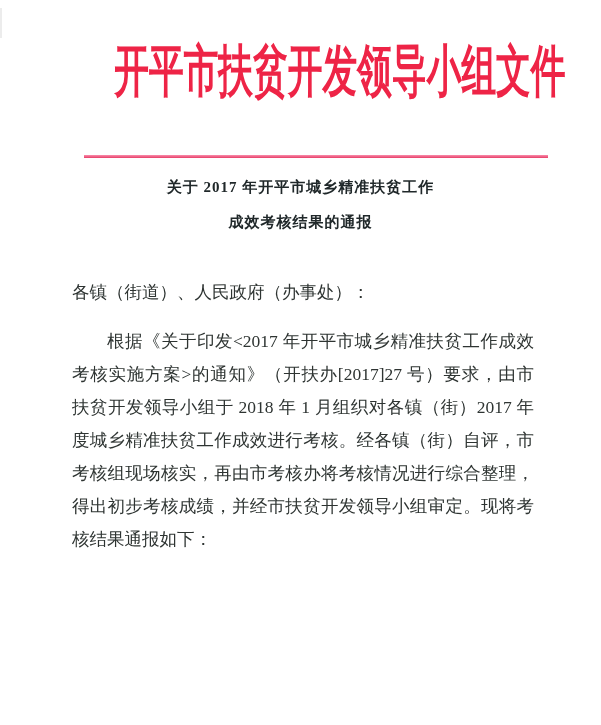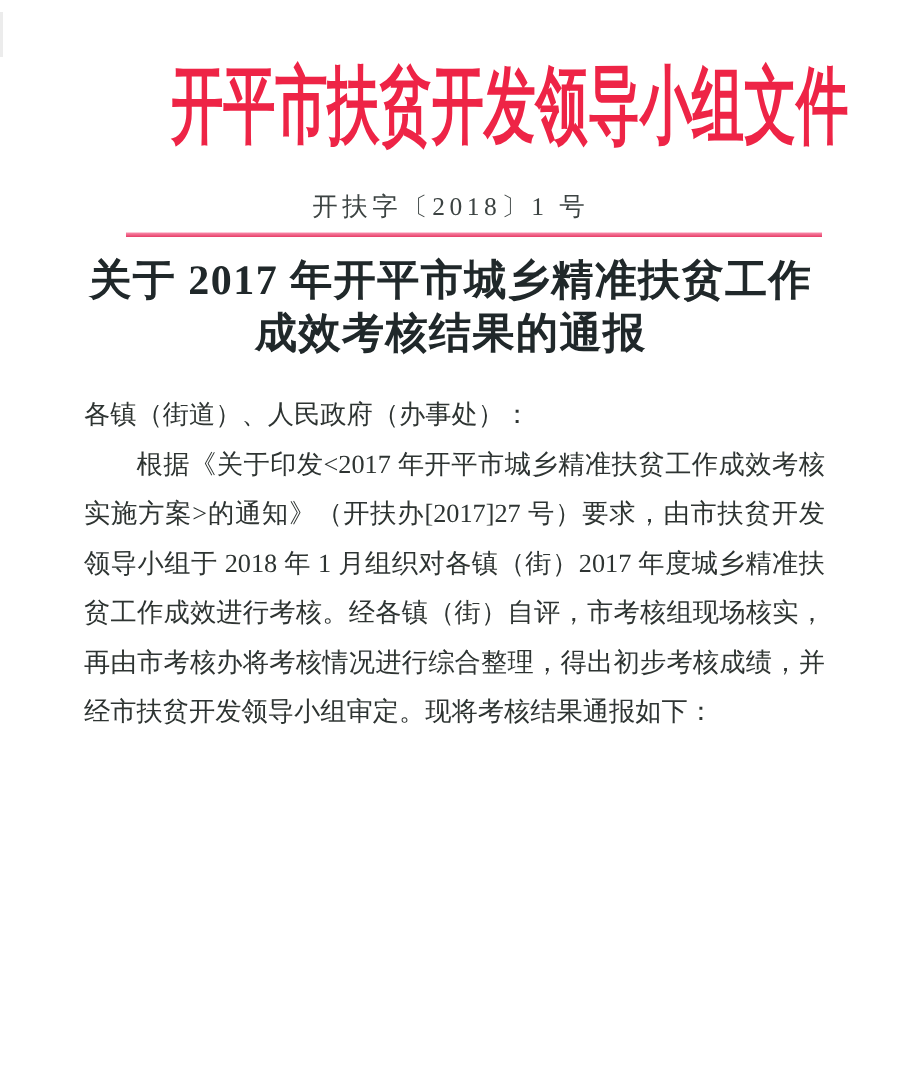--- a/index.html
+++ b/index.html
@@ -54,38 +54,38 @@
     height: 3px;
     background: linear-gradient(to bottom, #f98eac, #e73d67);
   }
   .doc-title {
     position: absolute;
     top: 170px;
     left: 0;
     width: 100%;
     margin: 0;
     text-align: center;
-    font-size: 28px;
+    font-size: 15px;
     font-weight: bold;
     letter-spacing: 1px;
     line-height: 35px;
     color: #20282a;
   }
   .doc-title span { display: block; }
   .body-text {
     position: absolute;
     top: 260px;
     left: 56px;
     width: 494px;
     font-size: 17.5px;
     line-height: 33px;
     color: var(--body-text);
     text-align: justify;
   }
-  .body-text p { margin: 0; }
+  .body-text p { margin: 16px; }
   .para-indent { text-indent: 2em; }
   .para-bold {
     font-weight: bold;
     color: var(--bold-text);
   }
   .artifact-dot {
     position: absolute;
     left: 392px;
     top: 686px;
     width: 4px;
@@ -104,21 +104,20 @@
 </style>
 </head>
 <body>
 
 <div class="page">
 
   <div class="edge-artifact"></div>
 
   <div class="red-header">开平市扶贫开发领导小组文件</div>
 
-  <div class="doc-number">开扶字〔2018〕1 号</div>
 
   <div class="red-divider"></div>
 
   <h1 class="doc-title">
     <span>关于 2017 年开平市城乡精准扶贫工作</span>
     <span>成效考核结果的通报</span>
   </h1>
 
   <div class="body-text">
     <p class="salutation">各镇（街道）、人民政府（办事处）：</p>

